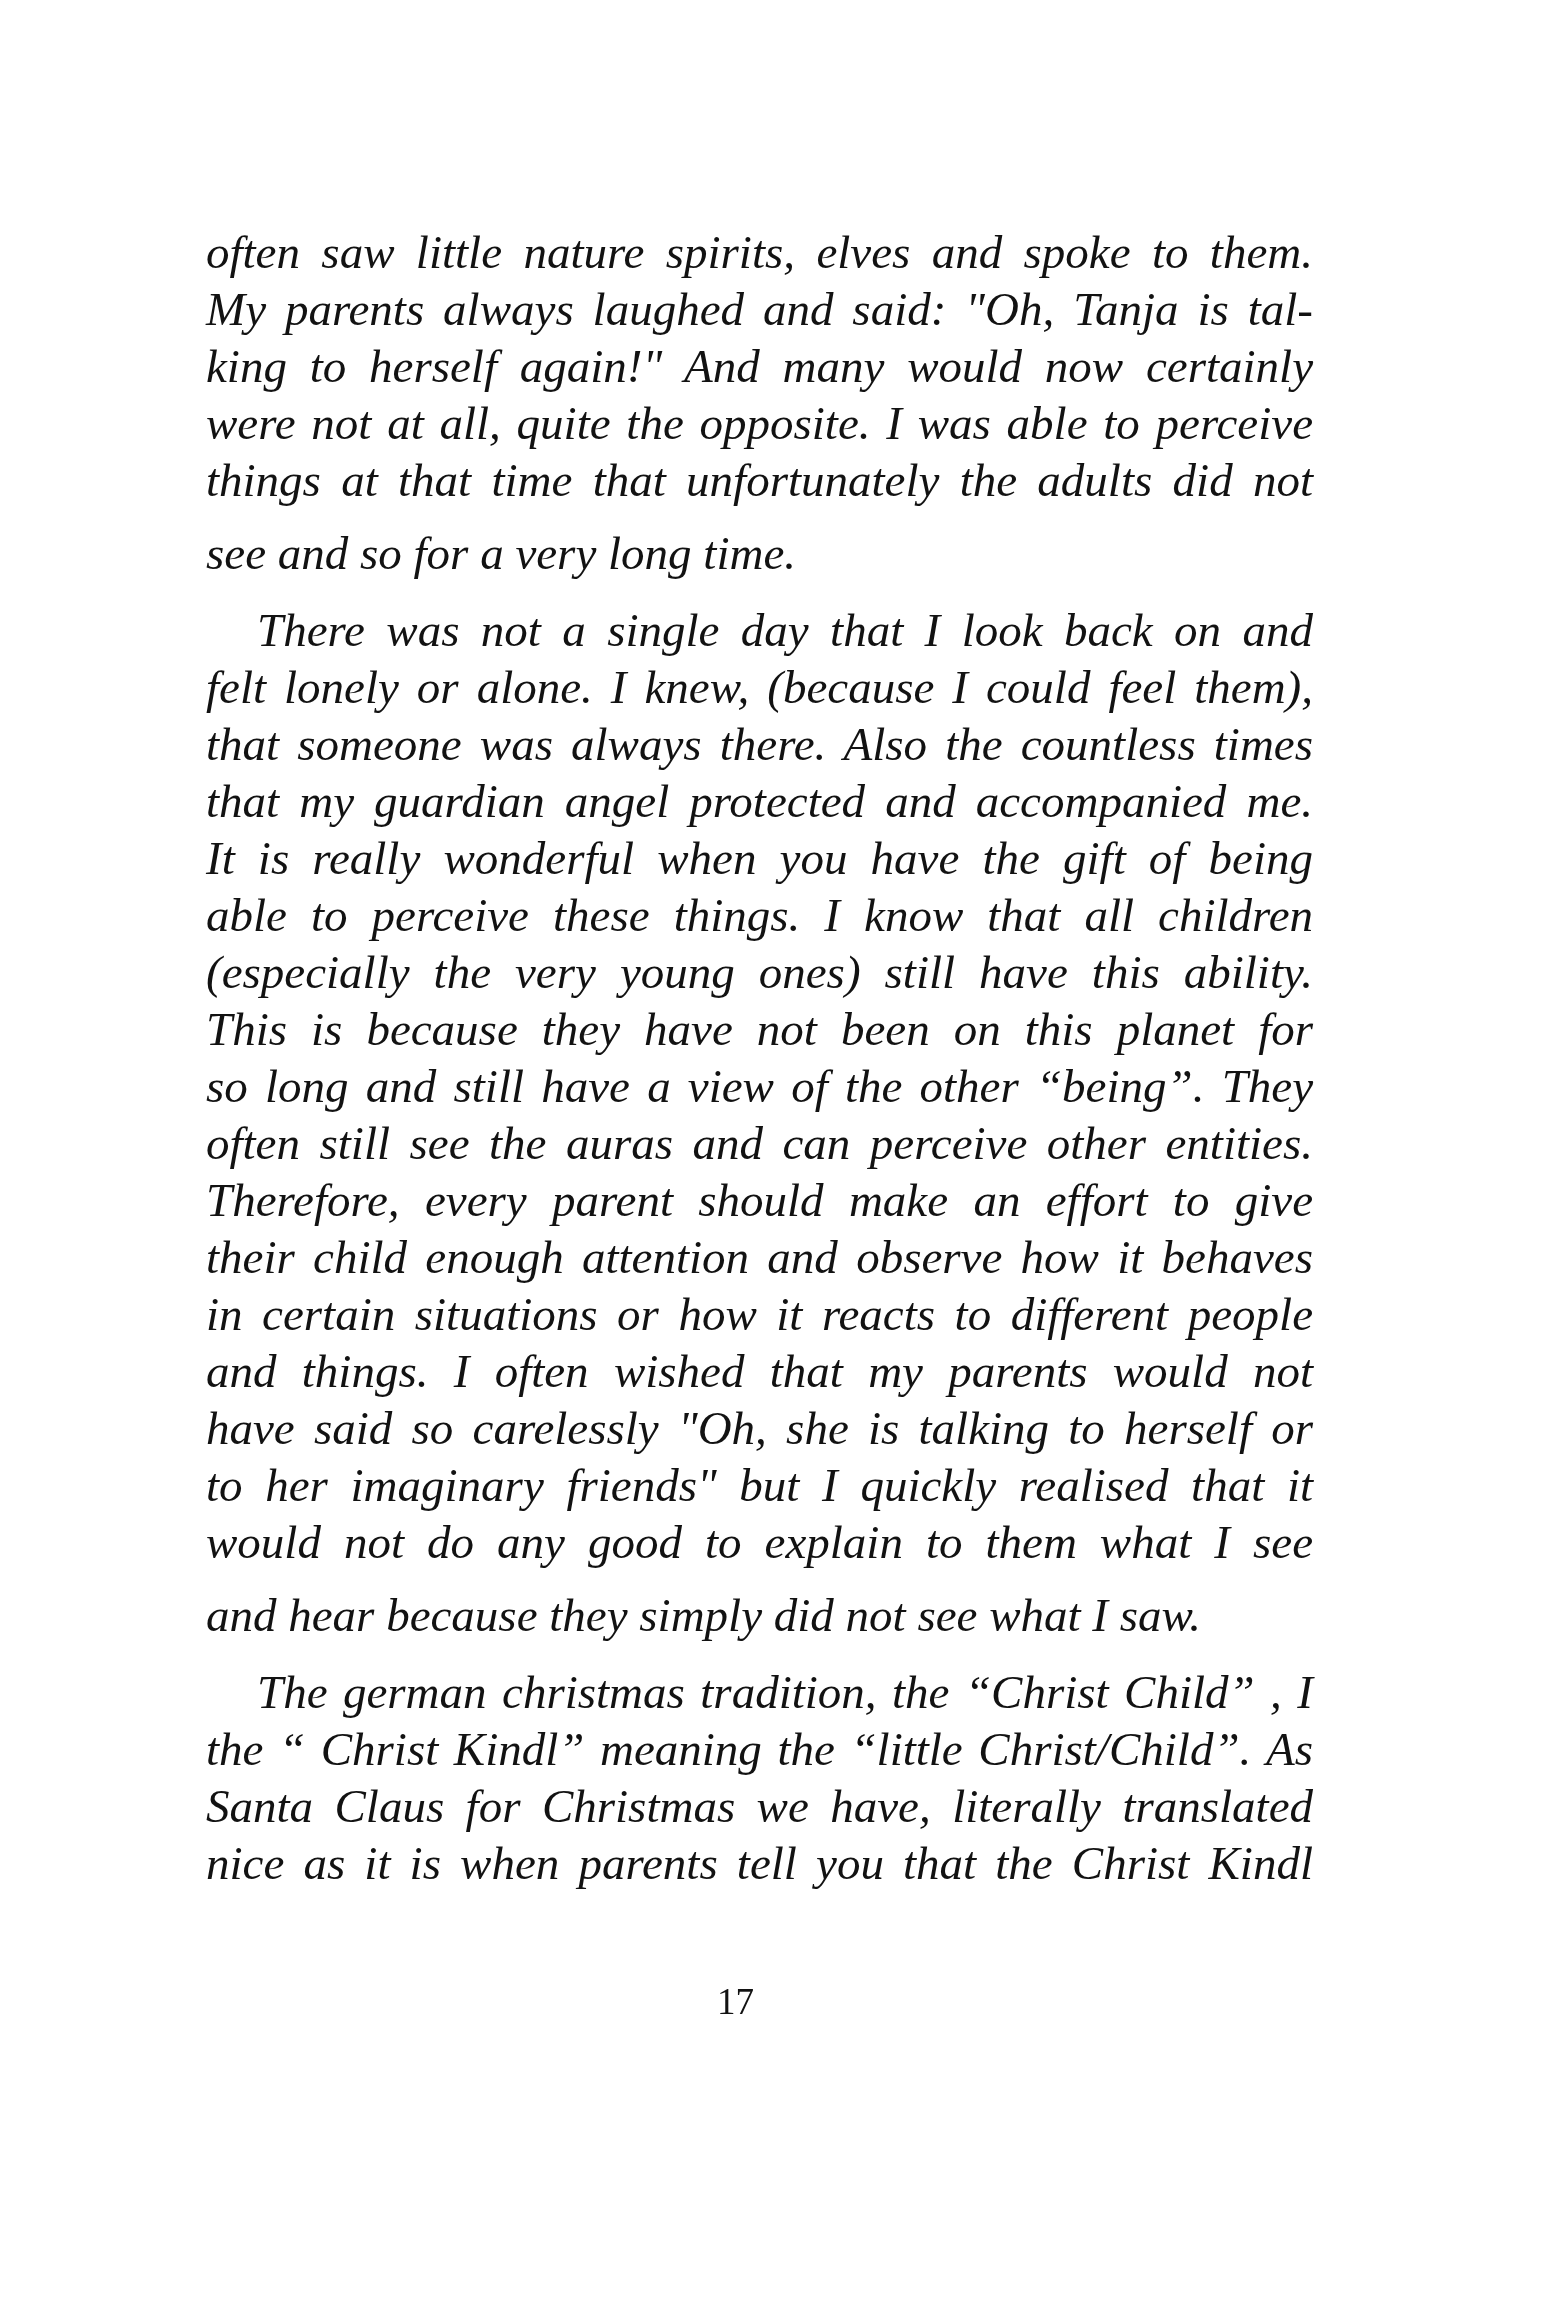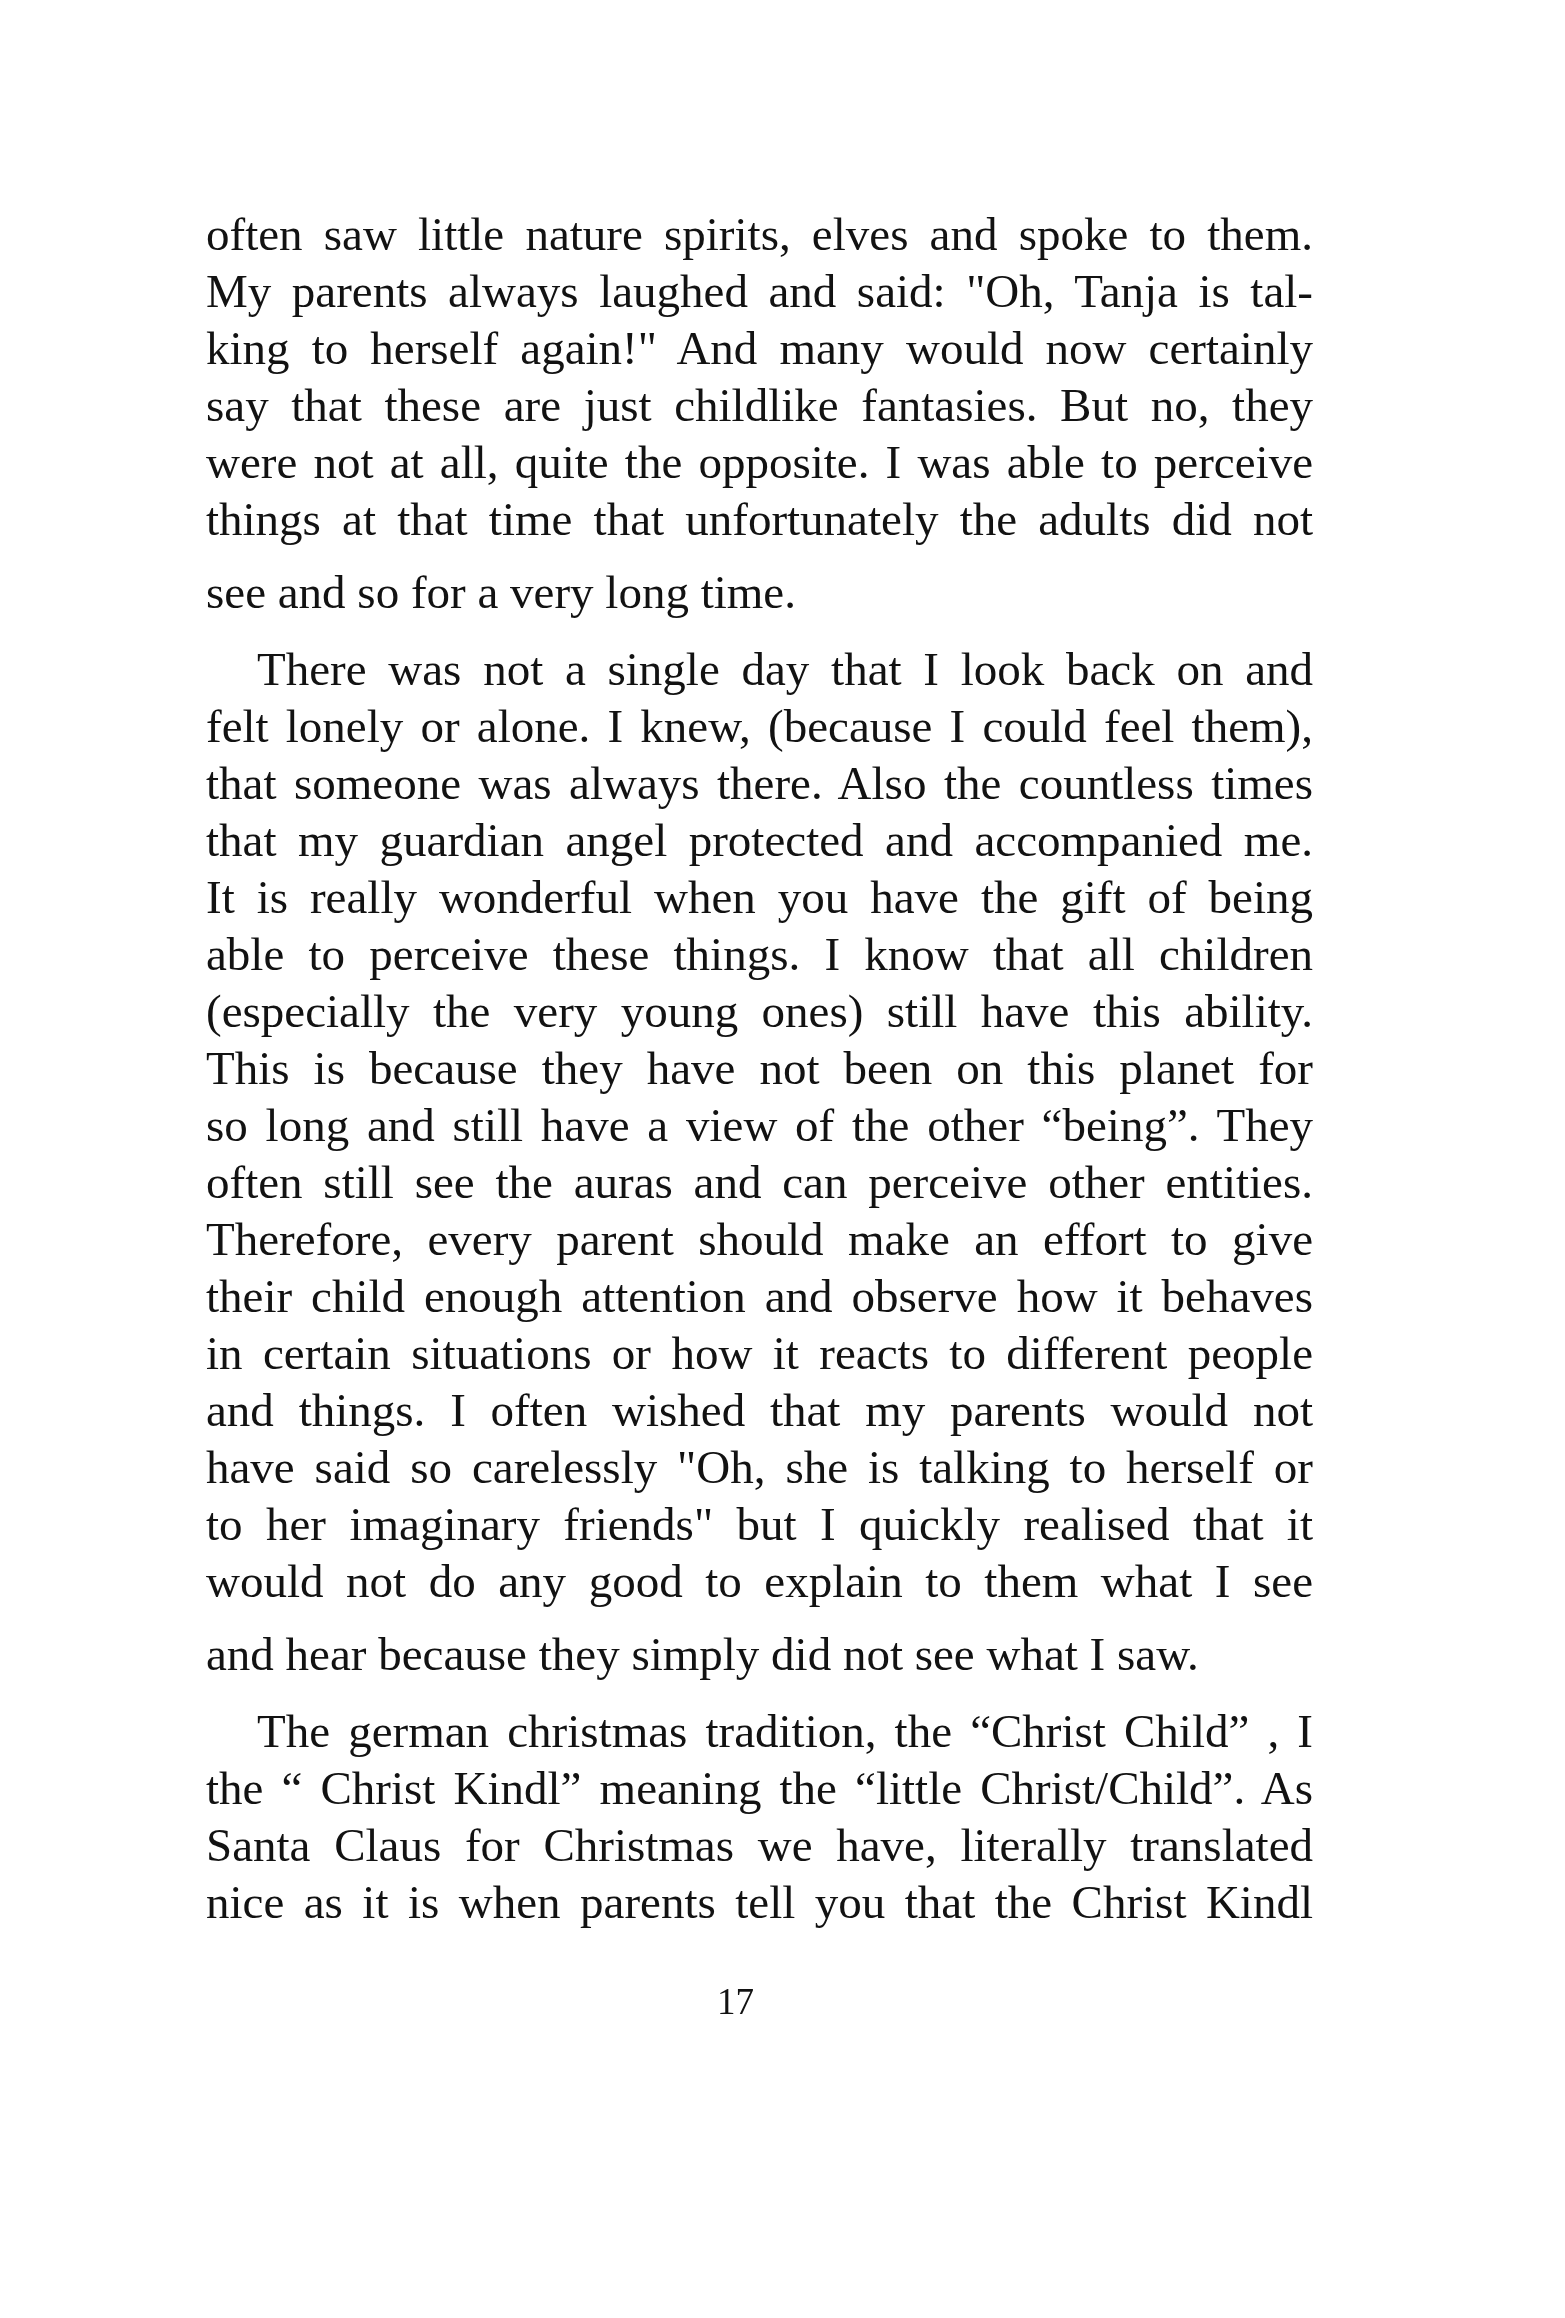--- a/index.html
+++ b/index.html
@@ -12,22 +12,23 @@
     width: 1565px;
     height: 2319px;
     background: #ffffff;
     overflow: hidden;
     font-family: "Liberation Serif", "DejaVu Serif", serif;
     color: #121212;
   }
   .text-block {
     position: absolute;
     left: 206px;
-    top: 206px;
+    top: 224px;
     width: 1107px;
+    font-style: italic;
   }
   .paragraph {
     margin: 0;
     padding: 0;
   }
   .line {
     font-size: 47px;
     line-height: 57px;
     text-align: justify;
     text-align-last: justify;
@@ -54,21 +55,20 @@
 </style>
 </head>
 <body>
 
 <div class="page">
   <div class="text-block">
       <div class="paragraph">
         <div class="line">often saw little nature spirits, elves and spoke to them.</div>
         <div class="line">My parents always laughed and said: "Oh, Tanja is tal-</div>
         <div class="line">king to herself again!" And many would now certainly</div>
-        <div class="line">say that these are just childlike fantasies. But no, they</div>
         <div class="line">were not at all, quite the opposite. I was able to perceive</div>
         <div class="line">things at that time that unfortunately the adults did not</div>
         <div class="line end">see and so for a very long time.</div>
       </div>
       <div class="paragraph">
         <div class="line indent">There was not a single day that I look back on and</div>
         <div class="line">felt lonely or alone. I knew, (because I could feel them),</div>
         <div class="line">that someone was always there. Also the countless times</div>
         <div class="line">that my guardian angel protected and accompanied me.</div>
         <div class="line">It is really wonderful when you have the gift of being</div>

